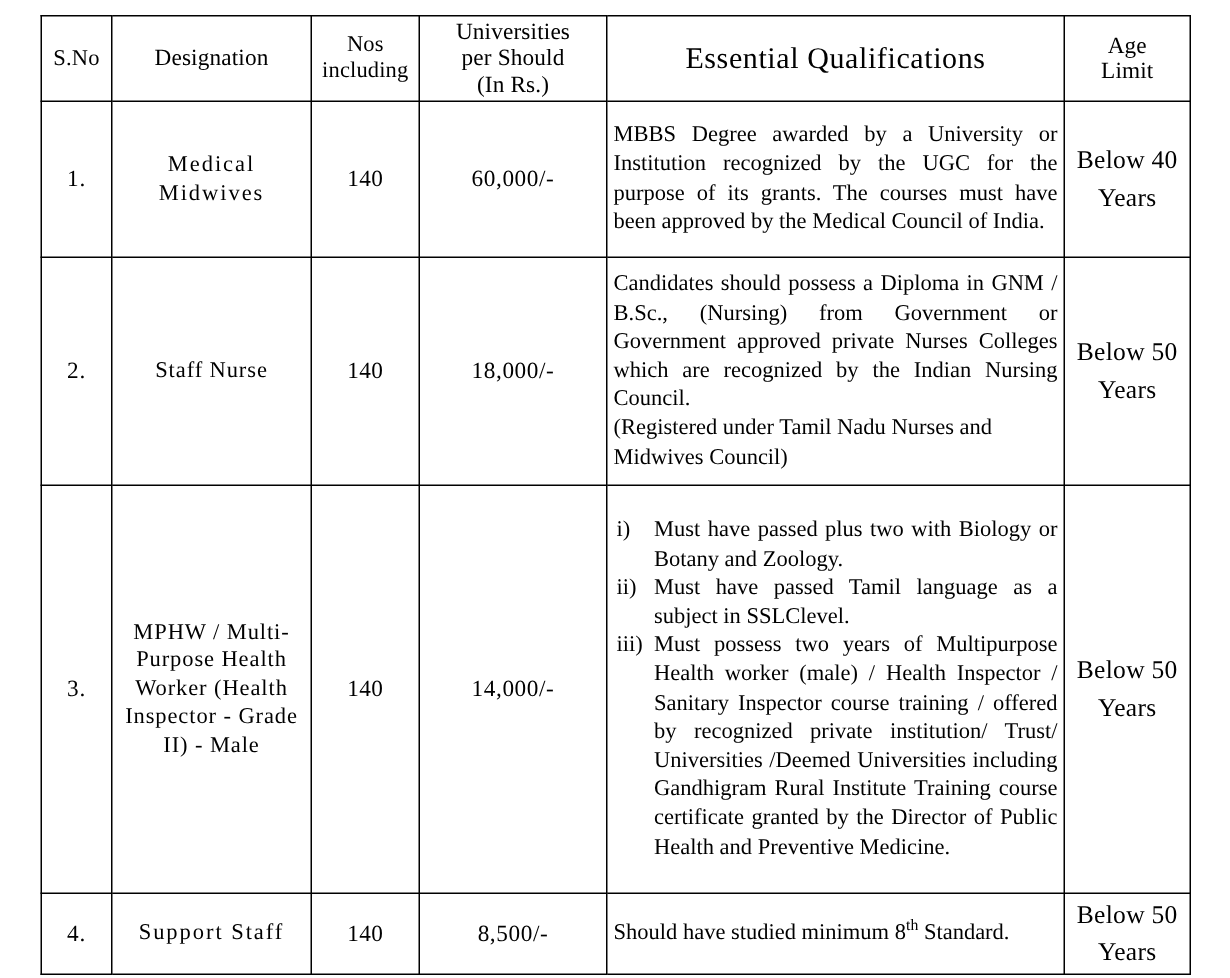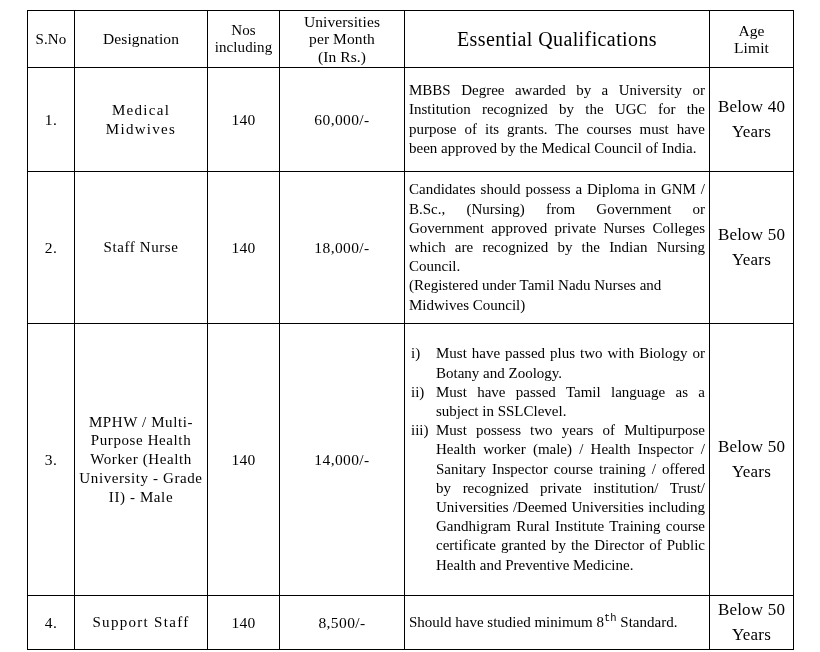--- a/index.html
+++ b/index.html
@@ -137,21 +137,20 @@
   ul.roman-list li > .item-text {
     display: block;
     text-align: justify;
     text-align-last: left;
   }
 
   sup.ord {
     font-size: 10.5px;
     vertical-align: super;
     line-height: 0;
-    font-family: Liberation Mono, monospace;
   }
 
   
   tr.row-1 { height: 104px; }
   tr.row-2 { height: 152px; }
   tr.row-3 { height: 272px; }
   tr.row-4 { height: 46px; }
   thead tr { height: 56px; }
 </style>
 </head>
@@ -172,21 +171,21 @@
     <thead>
       <tr>
         <th class="h-sno">S.No</th>
         <th class="h-desig">Designation</th>
         <th class="h-nos">
           <span>Nos</span><br>
           <span>including</span>
         </th>
         <th class="h-remun">
           <span>Universities</span><br>
-          <span>per Month</span><br>
+          <span>per Should</span><br>
           <span>(In Rs.)</span>
         </th>
         <th class="h-qual">Essential Qualifications</th>
         <th class="h-age">
           <span>Age</span><br>
           <span>Limit</span>
         </th>
       </tr>
     </thead>
 
@@ -216,21 +215,21 @@
           <p class="nojust">(Registered under Tamil Nadu Nurses and Midwives Council)</p>
         </td>
         <td class="age">
           <span>Below 50</span><br>
           <span>Years</span>
         </td>
       </tr>
 
       <tr class="row-3">
         <td class="sno">3.</td>
-        <td class="desig">MPHW / Multi-Purpose Health Worker (Health University - Grade II) - Male</td>
+        <td class="desig">MPHW / Multi-Purpose Health Worker (Health Inspector - Grade II) - Male</td>
         <td class="nos">140</td>
         <td class="remun">14,000/-</td>
         <td class="qual">
           <ul class="roman-list">
             <li>
               <span class="marker">i)</span>
               <span class="item-text">Must have passed plus two with Biology or Botany and Zoology.</span>
             </li>
             <li>
               <span class="marker">ii)</span>

